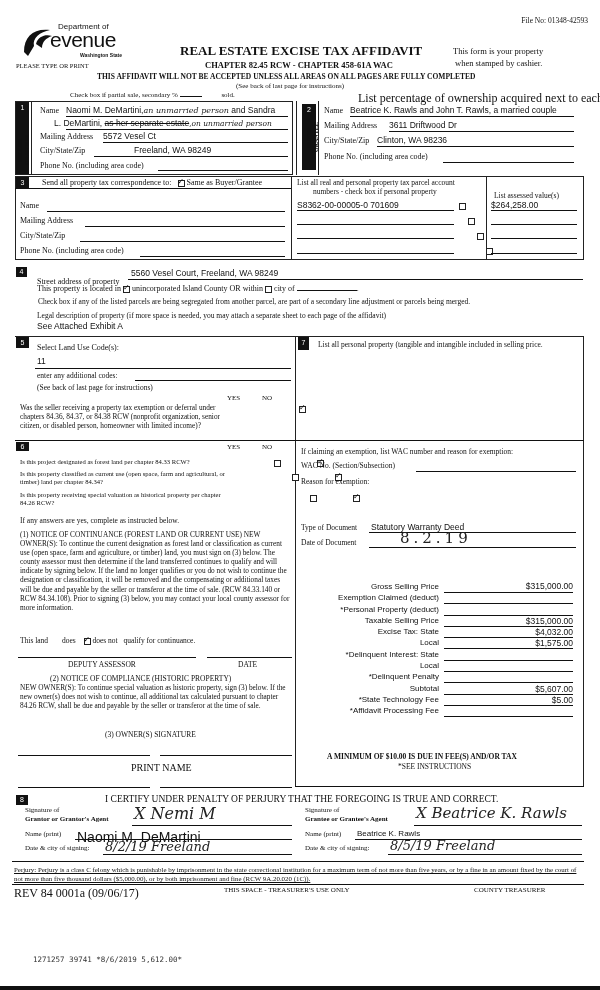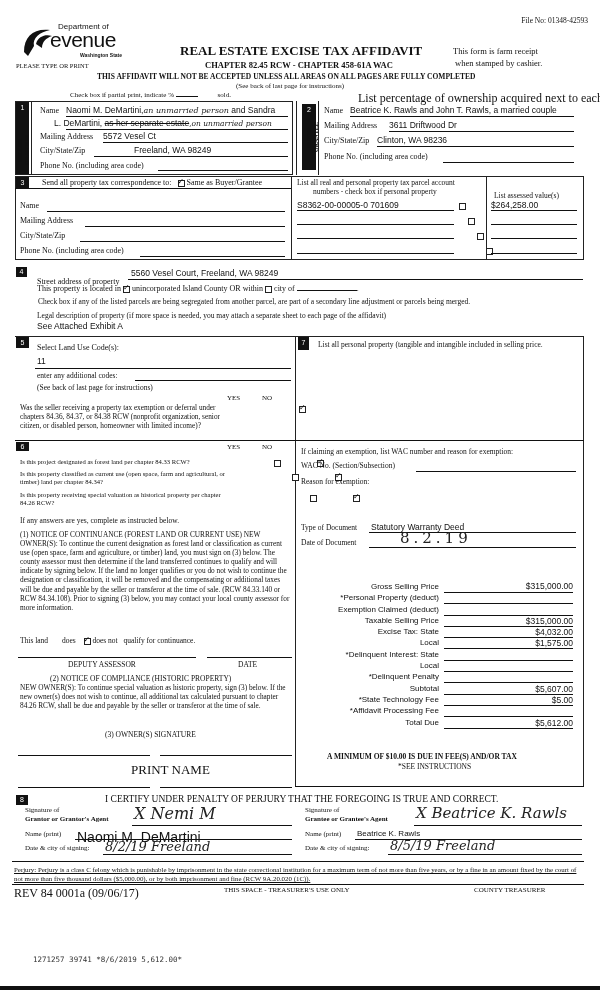--- a/index.html
+++ b/index.html
@@ -35,26 +35,26 @@
     <path d="M16 20 C18 12, 26 10, 32 12 C26 14, 22 18, 22 24 Z" fill="#111"></path>
   </svg>
   <div class="abs sans" style="left:38px; top:0; font-size:8px; white-space:nowrap;">Department of</div>
   <div class="abs sans" style="left:30px; top:6px; font-size:21px; letter-spacing:-0.5px; white-space:nowrap;">evenue</div>
   <div class="abs sans" style="left:60px; top:30px; font-size:5px; font-weight:bold; white-space:nowrap;">Washington State</div>
 </div>
 <div class="abs" style="left:16px; top:62px; font-size:6.5px;">PLEASE TYPE OR PRINT</div>
 
 <div class="abs" style="left:180px; top:43px; font-size:13px; font-weight:bold; white-space:nowrap;">REAL ESTATE EXCISE TAX AFFIDAVIT</div>
 <div class="abs" style="left:205px; top:60px; font-size:8.5px; font-weight:bold; white-space:nowrap;">CHAPTER 82.45 RCW - CHAPTER 458-61A WAC</div>
-<div class="abs" style="left:453px; top:46px; font-size:8.5px; white-space:nowrap;">This form is farm receipt</div>
+<div class="abs" style="left:453px; top:46px; font-size:8.5px; white-space:nowrap;">This form is your property</div>
 <div class="abs" style="left:455px; top:58px; font-size:8.5px; white-space:nowrap;">when stamped by cashier.</div>
 <div class="abs" style="left:97px; top:72px; font-size:7.5px; font-weight:bold; white-space:nowrap;">THIS AFFIDAVIT WILL NOT BE ACCEPTED UNLESS ALL AREAS ON ALL PAGES ARE FULLY COMPLETED</div>
 <div class="abs" style="left:236px; top:82px; font-size:7px; white-space:nowrap;">(See back of last page for instructions)</div>
 <div class="abs" style="left:70px; top:91px; font-size:7px; white-space:nowrap;">
-  <span>Check box if partial print, indicate %</span>
+  <span>Check box if partial sale, secondary %</span>
   <span style="display:inline-block; width:22px; border-bottom:1px solid #111;"></span>
   <span style="margin-left:18px;">sold.</span>
 </div>
 <div class="abs" style="left:358px; top:91px; font-size:12px; white-space:nowrap;">List percentage of ownership acquired next to each name.</div>
 
 
 <div class="box" style="left:15px; top:101px; width:278px; height:74px;"></div>
 <div class="secnum" style="left:16px; top:102px; height:72px; width:13px; line-height:12px;">1</div>
 <div class="vert" style="left:17px; top:128px; height:44px; width:12px;">SELLER GRANTOR</div>
 <div class="abs" style="left:31px; top:101px; width:1px; height:74px; background:#222;"></div>
@@ -210,21 +210,21 @@
 <div class="line" style="left:18px; top:657px; width:178px;"></div>
 <div class="line" style="left:207px; top:657px; width:85px;"></div>
 <div class="lbl" style="left:68px; top:660px; font-size:7.5px;">DEPUTY ASSESSOR</div>
 <div class="lbl" style="left:238px; top:660px; font-size:7.5px;">DATE</div>
 
 <div class="lbl" style="left:50px; top:674px; font-size:7.5px;">(2) NOTICE OF COMPLIANCE (HISTORIC PROPERTY)</div>
 <div class="para" style="left:20px; top:683px; width:272px; font-size:7.3px; line-height:9.1px;">NEW OWNER(S):  To continue special valuation as historic property, sign (3) below.  If the new owner(s) does not wish to continue, all additional tax calculated pursuant to chapter 84.26 RCW, shall be due and payable by the seller or transferor at the time of sale.</div>
 <div class="lbl" style="left:105px; top:730px; font-size:7.5px;">(3) OWNER(S) SIGNATURE</div>
 <div class="line" style="left:18px; top:755px; width:132px;"></div>
 <div class="line" style="left:160px; top:755px; width:132px;"></div>
-<div class="lbl" style="left:131px; top:762px; font-size:13px;">PRINT NAME</div>
+<div class="lbl" style="left:131px; top:762px; font-size:10px;">PRINT NAME</div>
 <div class="line" style="left:18px; top:787px; width:132px;"></div>
 <div class="line" style="left:160px; top:787px; width:132px;"></div>
 
 
 <div class="secnum" style="left:298px; top:337px; width:11px; height:13px;">7</div>
 <div class="para" style="left:318px; top:340px; width:260px; font-size:7.5px;">List all personal property (tangible and intangible included in selling price.</div>
 <div class="line" style="left:295px; top:440px; width:289px;"></div>
 <div class="lbl" style="left:301px; top:447px; font-size:7.5px;">If claiming an exemption, list WAC number and reason for exemption:</div>
 <div class="lbl" style="left:301px; top:461px; font-size:7.5px;">WAC No. (Section/Subsection)</div>
 <div class="line" style="left:416px; top:471px; width:160px;"></div>
@@ -238,25 +238,25 @@
 <div class="line" style="left:369px; top:547px; width:207px;"></div>
 
 
 <div class="abs" style="left:300px; top:582px; width:280px;">
   <div style="position:relative; height:11.3px;">
     <div class="amt-lbl" style="right:141px;">Gross Selling Price</div>
     <div class="val" style="right:7px; top:-1px; text-align:right;">$315,000.00</div>
     <div class="line" style="left:144px; top:10px; width:129px;"></div>
   </div>
   <div style="position:relative; height:11.3px;">
+    <div class="amt-lbl" style="right:141px;">Exemption Claimed (deduct)</div>
+    <div class="line" style="left:144px; top:10px; width:129px;"></div>
+  </div>
+  <div style="position:relative; height:11.3px;">
     <div class="amt-lbl" style="right:141px;">*Personal Property (deduct)</div>
-    <div class="line" style="left:144px; top:10px; width:129px;"></div>
-  </div>
-  <div style="position:relative; height:11.3px;">
-    <div class="amt-lbl" style="right:141px;">Exemption Claimed (deduct)</div>
     <div class="line" style="left:144px; top:10px; width:129px;"></div>
   </div>
   <div style="position:relative; height:11.3px;">
     <div class="amt-lbl" style="right:141px;">Taxable Selling Price</div>
     <div class="val" style="right:7px; top:0; text-align:right;">$315,000.00</div>
     <div class="line" style="left:144px; top:10px; width:129px;"></div>
   </div>
   <div style="position:relative; height:11.3px;">
     <div class="amt-lbl" style="right:141px;">Excise Tax:  State</div>
     <div class="val" style="right:7px; top:0; text-align:right;">$4,032.00</div>
@@ -284,25 +284,20 @@
     <div class="val" style="right:7px; top:0; text-align:right;">$5,607.00</div>
     <div class="line" style="left:144px; top:10px; width:129px;"></div>
   </div>
   <div style="position:relative; height:11.3px;">
     <div class="amt-lbl" style="right:141px;">*State Technology Fee</div>
     <div class="val" style="right:7px; top:0; text-align:right;">$5.00</div>
     <div class="line" style="left:144px; top:10px; width:129px;"></div>
   </div>
   <div style="position:relative; height:11.3px;">
     <div class="amt-lbl" style="right:141px;">*Affidavit Processing Fee</div>
-    <div class="line" style="left:144px; top:10px; width:129px;"></div>
-  </div>
-  <div style="position:relative; height:11.3px;">
-    <div class="amt-lbl" style="right:141px;">Total Due</div>
-    <div class="val" style="right:7px; top:0; text-align:right;">$5,612.00</div>
     <div class="line" style="left:144px; top:10px; width:129px;"></div>
   </div>
 </div>
 <div class="lbl" style="left:327px; top:752px; font-size:7.5px; font-weight:bold;">A MINIMUM OF $10.00 IS DUE IN FEE(S) AND/OR TAX</div>
 <div class="lbl" style="left:398px; top:762px; font-size:7.5px;">*SEE INSTRUCTIONS</div>
 <div class="line" style="left:295px; top:786px; width:289px;"></div>
 
 
 <div class="secnum" style="left:16px; top:795px; width:12px; height:10px; line-height:10px;">8</div>
 <div class="lbl" style="left:105px; top:794px; font-size:9.5px;">I CERTIFY UNDER PENALTY OF PERJURY THAT THE FOREGOING IS TRUE AND CORRECT.</div>

